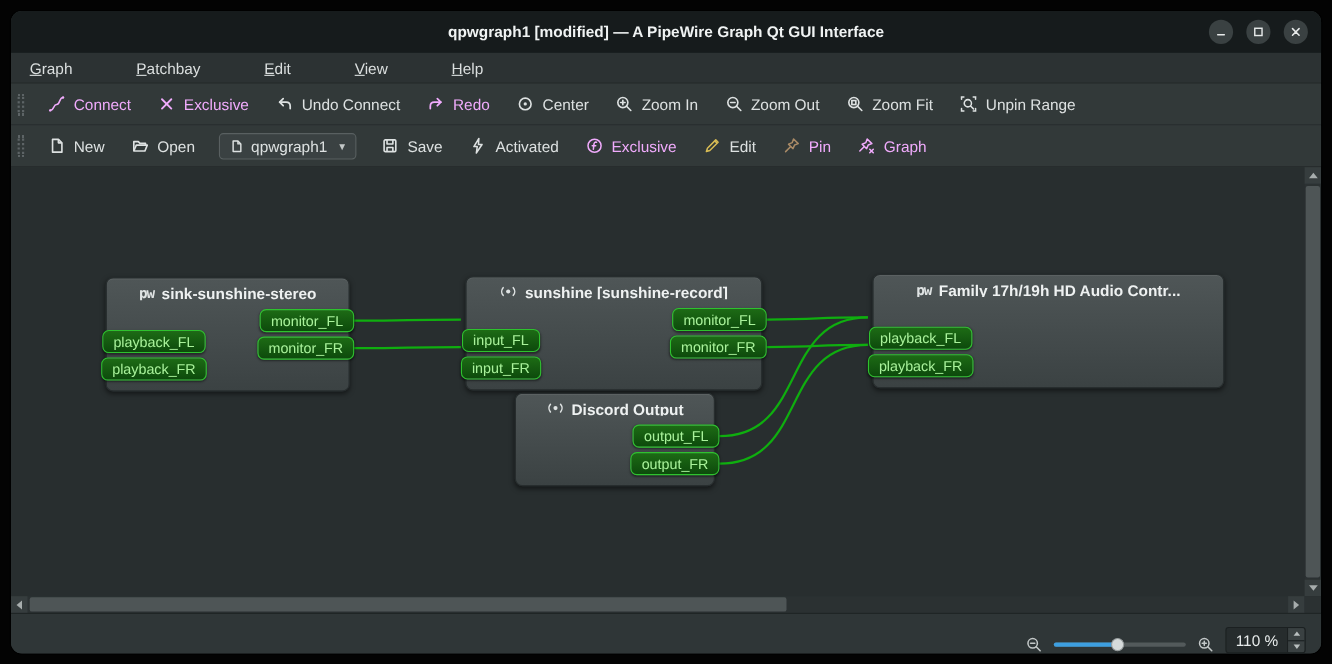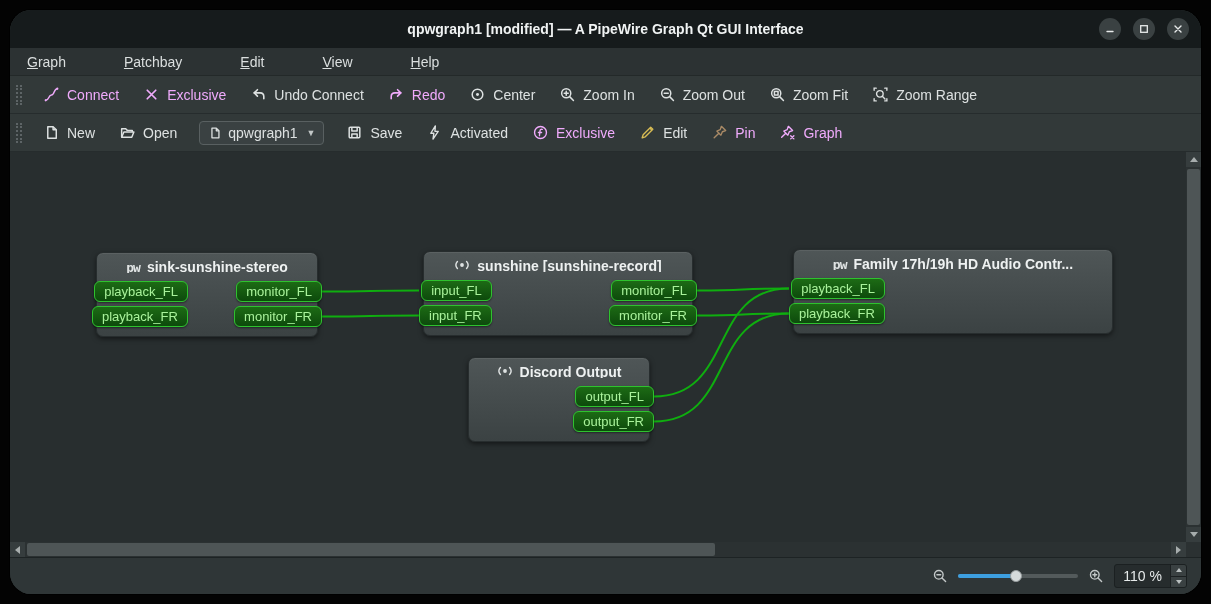--- a/index.html
+++ b/index.html
@@ -1,19 +1,19 @@
 <!DOCTYPE html>
 <html><head>
 <meta charset="utf-8">
 <style>
   * { box-sizing: border-box; }
   body { margin:0; background:#000; font-family:"Liberation Sans", sans-serif; }
   .screen { position:relative; width:1211px; height:604px; background:#030303; overflow:hidden; }
   .window { position:absolute; left:10px; top:10px; width:1191px; height:584px;
-            background:#2f3637; border-radius:21px; overflow:hidden;
+            background:#2f3637; border-radius:10px; overflow:hidden;
             display:flex; flex-direction:column; box-shadow:0 0 0 1px #000; }
 
   
   .titlebar { flex:0 0 38px; background:#161b1c; position:relative;
               display:flex; align-items:center; justify-content:center; }
   .title-text { color:#f0f3f3; font-weight:bold; font-size:14px; }
   .win-controls { position:absolute; right:12px; top:8px; display:flex; gap:12px; }
   .winbtn { width:22px; height:22px; border-radius:50%; background:#3a4142;
             display:flex; align-items:center; justify-content:center; color:#e7eaea; }
   .winbtn svg { display:block; }
@@ -49,21 +49,21 @@
   .node { position:absolute; z-index:2; border-radius:7px;
           background:linear-gradient(180deg,#4f5657,#3b4243);
           border:1px solid #272d2e;
           box-shadow:0 2px 5px rgba(0,0,0,.5), inset 0 1px 0 rgba(255,255,255,.07); }
   .node-header { display:flex; align-items:center; gap:7px; height:20px; padding:8px 10px 0;
                  color:#eef1f1; font-weight:bold; font-size:14px; white-space:nowrap; overflow:hidden;justify-content:center; }
   .pw { font-family:"DejaVu Sans Mono", monospace; font-weight:bold; font-size:13px;
         color:#dfe3e3; letter-spacing:-1px; }
   .node-ports { display:flex; justify-content:space-between; margin-top:8px; padding-bottom:9px; }
   .pcol { display:flex; flex-direction:column; gap:4px; }
-  .pcol.in  { align-items:flex-end; margin-left:-5px; }
+  .pcol.in  { align-items:center; margin-left:-5px;margin-top:19px; }
   .pcol.out { align-items:flex-end; margin-right:-5px; }
   .port { height:21px; display:flex; align-items:center; padding:0 9px; border-radius:6px;
           font-size:13px; color:#a9f29b;
           background:linear-gradient(180deg,#1d6b15,#0d4a0c);
           border:1px solid #2ec22e; box-shadow:0 1px 2px rgba(0,0,0,.45); }
 
   
   .vscroll { position:absolute; top:0; right:0; width:15px; bottom:15px; background:#2b3132; }
   .hscroll { position:absolute; left:0; bottom:0; height:15px; right:15px; background:#2b3132; }
   .scroll-corner { position:absolute; right:0; bottom:0; width:15px; height:15px; background:#2b3132; }
@@ -73,21 +73,21 @@
   .sb-left { left:0; top:0; } .sb-right { right:0; top:0; }
   .tri { width:0; height:0; }
   .tri.up    { border-left:4px solid transparent; border-right:4px solid transparent; border-bottom:5px solid #a7adad; }
   .tri.down  { border-left:4px solid transparent; border-right:4px solid transparent; border-top:5px solid #a7adad; }
   .tri.left  { border-top:4px solid transparent; border-bottom:4px solid transparent; border-right:5px solid #a7adad; }
   .tri.right { border-top:4px solid transparent; border-bottom:4px solid transparent; border-left:5px solid #a7adad; }
   .hthumb { position:absolute; left:17px; top:1px; height:13px; width:688px; background:#4e5556; border-radius:2px; }
   .vthumb { position:absolute; top:17px; left:1px; width:13px; bottom:17px; background:#4e5556; border-radius:2px; }
 
   
-  .statusbar { flex:0 0 36px; background:#2f3637; display:flex; align-items:center;
+  .statusbar { flex:0 0 36px; background:#2f3637; display:flex; align-items:flex-end;
                justify-content:flex-end; gap:10px; padding-right:14px; }
   .status-icon { color:#c3c8c8; display:flex; }
   .slider { position:relative; width:120px; height:16px; }
   .slider-track { position:absolute; left:0; right:0; top:6px; height:4px; background:#535a5b; border-radius:2px; }
   .slider-fill { position:absolute; left:0; top:6px; height:4px; width:48%; background:#3d9fe0; border-radius:2px; }
   .slider-handle { position:absolute; left:calc(48% - 6px); top:2px; width:12px; height:12px;
                    border-radius:50%; background:#d6dbdb; border:1px solid #969c9d; }
   .spinbox { display:flex; align-items:stretch; height:24px; background:#262c2d;
              border:1px solid #1b2021; border-radius:3px; overflow:hidden; }
   .spin-value { padding:0 8px; color:#e7ebeb; font-size:14px; min-width:48px;
@@ -212,21 +212,21 @@
         <span>Zoom Fit</span>
       </div>
       <div class="tb-btn">
         <span class="tb-icon">
             <svg width="17" height="17" viewBox="0 0 16 16" fill="none" stroke="currentColor" stroke-width="1.3" stroke-linecap="round">
               <path d="M2 4 V2 H4 M12 2 H14 V4 M14 12 V14 H12 M4 14 H2 V12"></path>
               <circle cx="7.4" cy="7.4" r="3.1"></circle>
               <path d="M9.7 9.7 L12.2 12.2"></path>
             </svg>
           </span>
-        <span>Zoom Range</span>
+        <span>Unpin Range</span>
       </div>
     </div>
 
     <div class="toolbar">
       <div class="tb-handle"></div>
 
       <div class="tb-btn">
         <span class="tb-icon">
             <svg width="17" height="17" viewBox="0 0 16 16" fill="none" stroke="currentColor" stroke-width="1.4" stroke-linejoin="round">
               <path d="M4.5 2.5 H9.5 L12.5 5.5 V13.5 H4.5 Z"></path>

